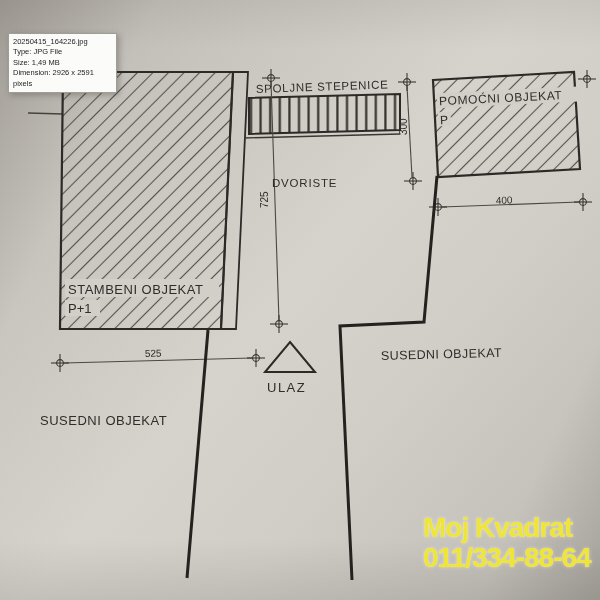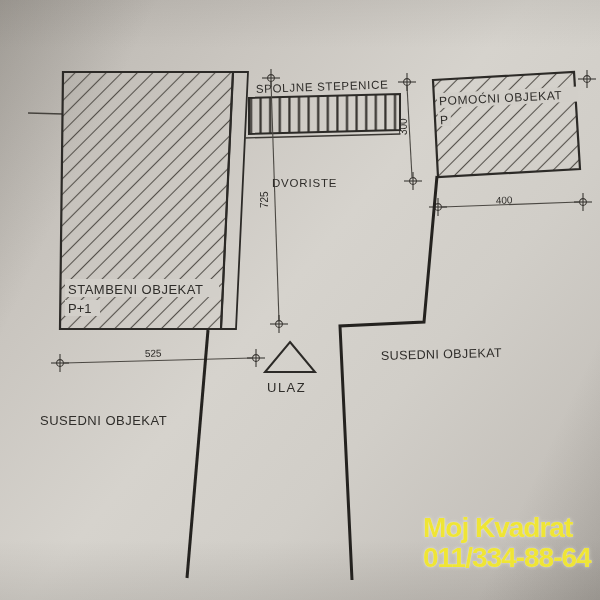--- a/index.html
+++ b/index.html
@@ -94,19 +94,25 @@
     <line x1="208" y1="330" x2="187" y2="578" stroke="#24221f" stroke-width="3"></line>
 
     <polygon points="290,342 315,372 265,372" fill="none" stroke="#2c2a27" stroke-width="2"></polygon>
     <text x="267" y="392" font-size="13" style="letter-spacing:1.5px">ULAZ</text>
 
     <text x="272" y="187" font-size="11.5" style="letter-spacing:.8px">DVORISTE</text>
     <text x="40" y="425" font-size="13" style="letter-spacing:.5px">SUSEDNI OBJEKAT</text>
     <text x="381" y="360" font-size="12.5" style="letter-spacing:.4px" transform="rotate(-1.5 381 360)">SUSEDNI OBJEKAT</text>
   </svg>
 
+  <div class="tooltip">
+    <div>20250415_164226.jpg</div>
+    <div>Type: JPG File</div>
+    <div>Size: 1,49 MB</div>
+    <div>Dimension: 2926 x 2591 pixels</div>
+  </div>
 
   <div class="watermark" style="color: rgb(239, 229, 53);">
     <div>Moj Kvadrat</div>
     <div>011/334-88-64</div>
   </div>
 
 </div>
 
 </body></html>

